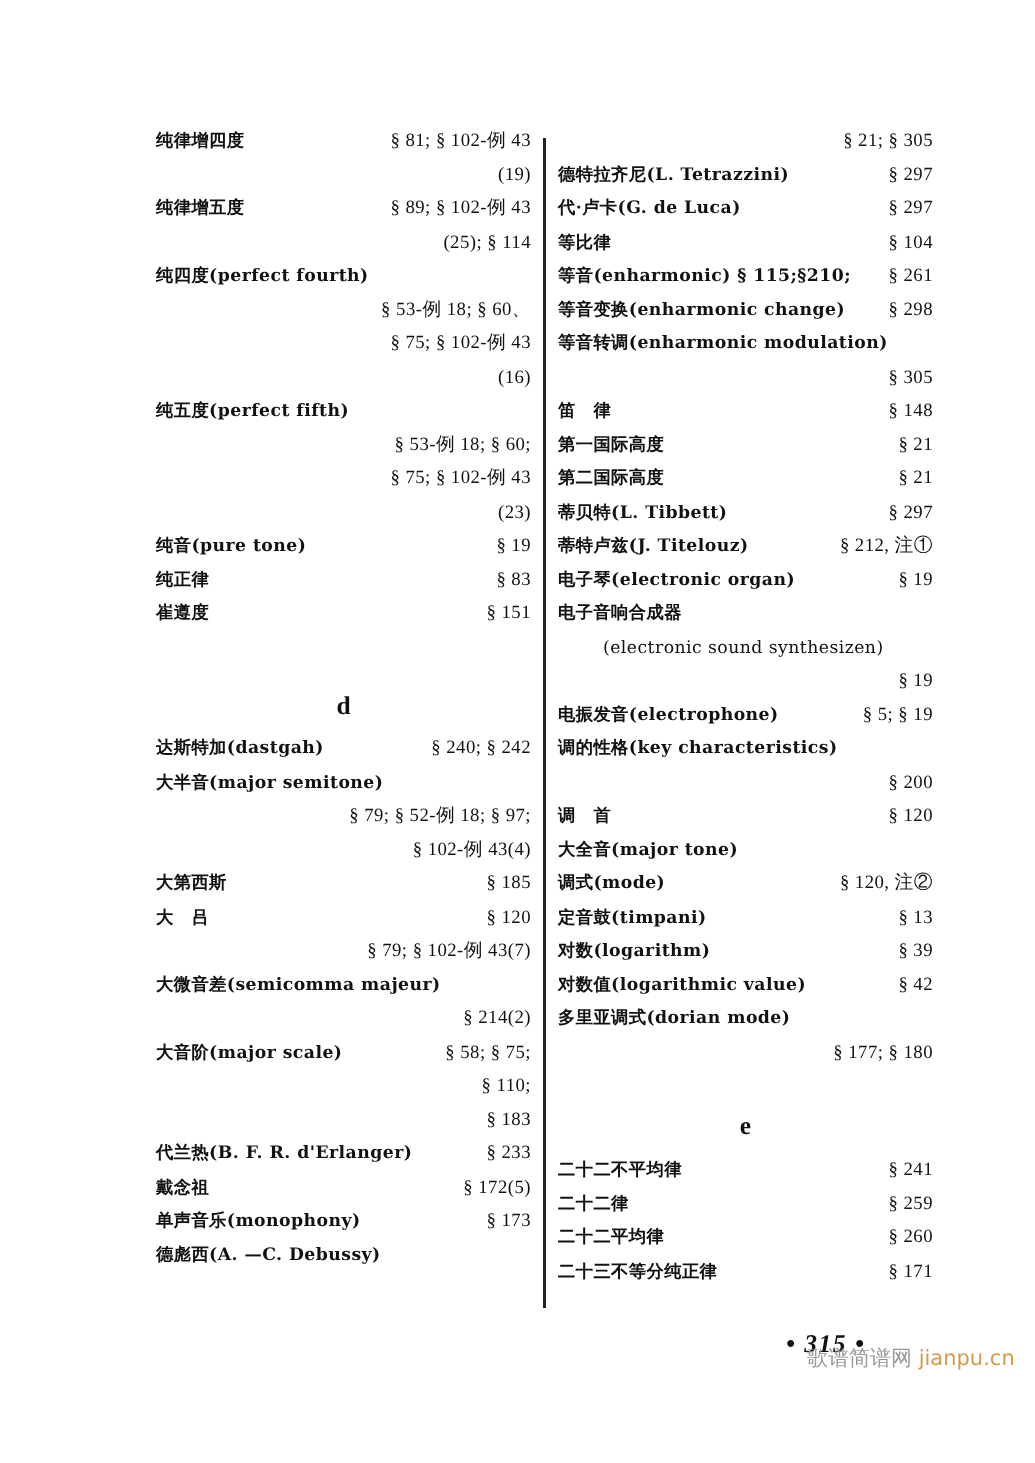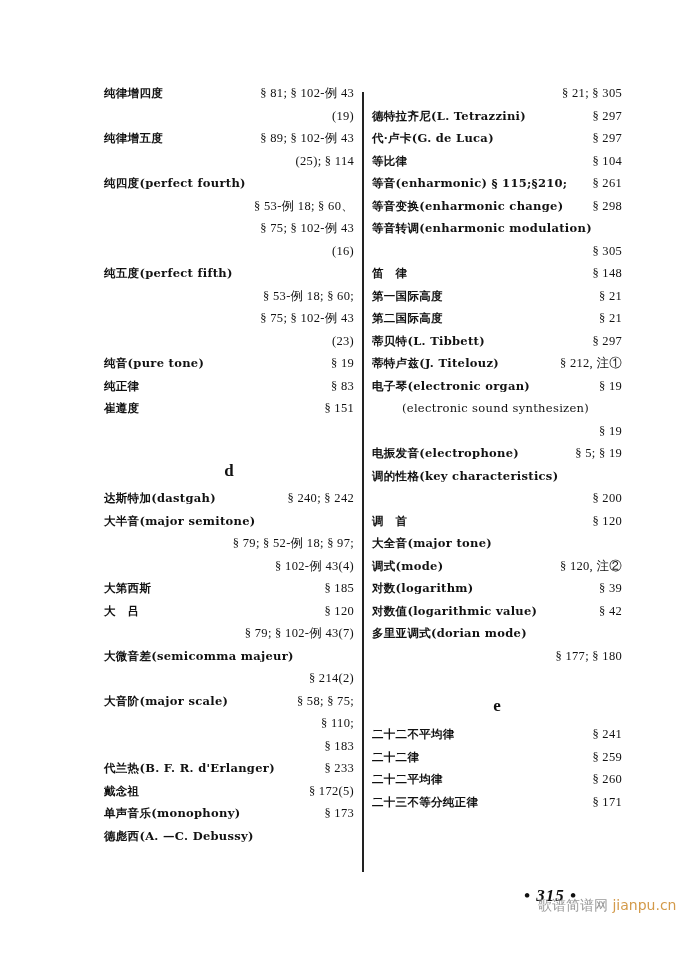--- a/index.html
+++ b/index.html
@@ -222,20 +222,24 @@
         <span class="ref">§ 297</span>
       </div>
       <div class="row">
         <span class="term">蒂特卢兹(J. Titelouz)</span>
         <span class="ref">§ 212, 注①</span>
       </div>
       <div class="row">
         <span class="term">电子琴(electronic organ)</span>
         <span class="ref">§ 19</span>
       </div>
+      <div class="row">
+        <span class="term">电子音响合成器</span>
+        <span class="ref"></span>
+      </div>
       <div class="row cont">
         <span class="term">(electronic sound synthesizen)</span>
         <span class="ref"></span>
       </div>
       <div class="row">
         <span class="term"></span>
         <span class="ref">§ 19</span>
       </div>
       <div class="row">
         <span class="term">电振发音(electrophone)</span>
@@ -253,20 +257,24 @@
         <span class="term">调　首</span>
         <span class="ref">§ 120</span>
       </div>
       <div class="row">
         <span class="term">大全音(major tone)</span>
         <span class="ref"></span>
       </div>
       <div class="row">
         <span class="term">调式(mode)</span>
         <span class="ref">§ 120, 注②</span>
+      </div>
+      <div class="row">
+        <span class="term">定音鼓(timpani)</span>
+        <span class="ref">§ 13</span>
       </div>
       <div class="row">
         <span class="term">对数(logarithm)</span>
         <span class="ref">§ 39</span>
       </div>
       <div class="row">
         <span class="term">对数值(logarithmic value)</span>
         <span class="ref">§ 42</span>
       </div>
       <div class="row">

